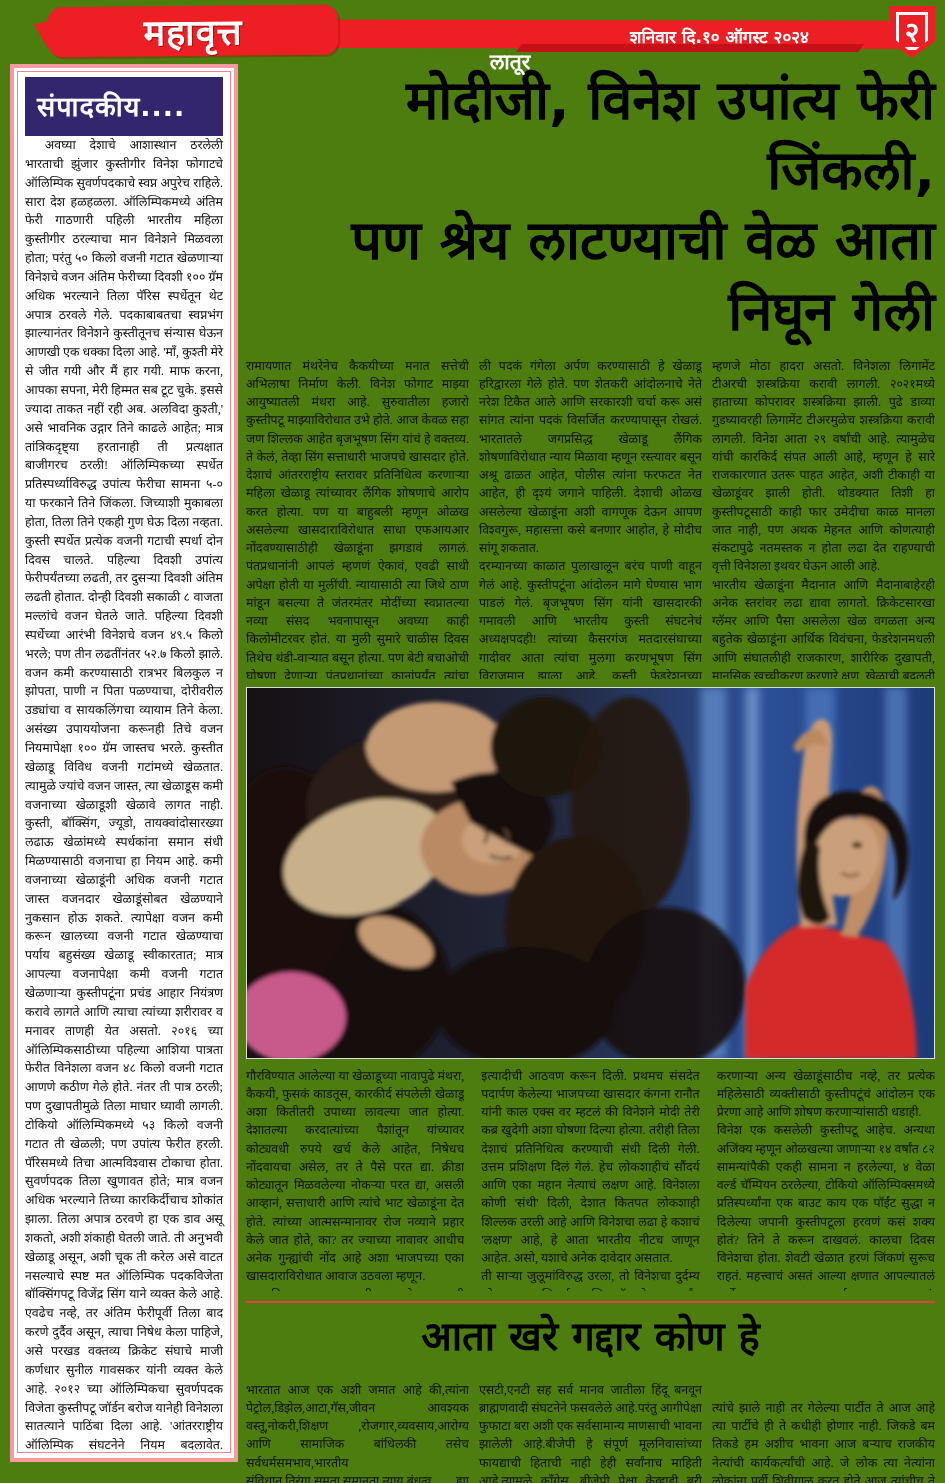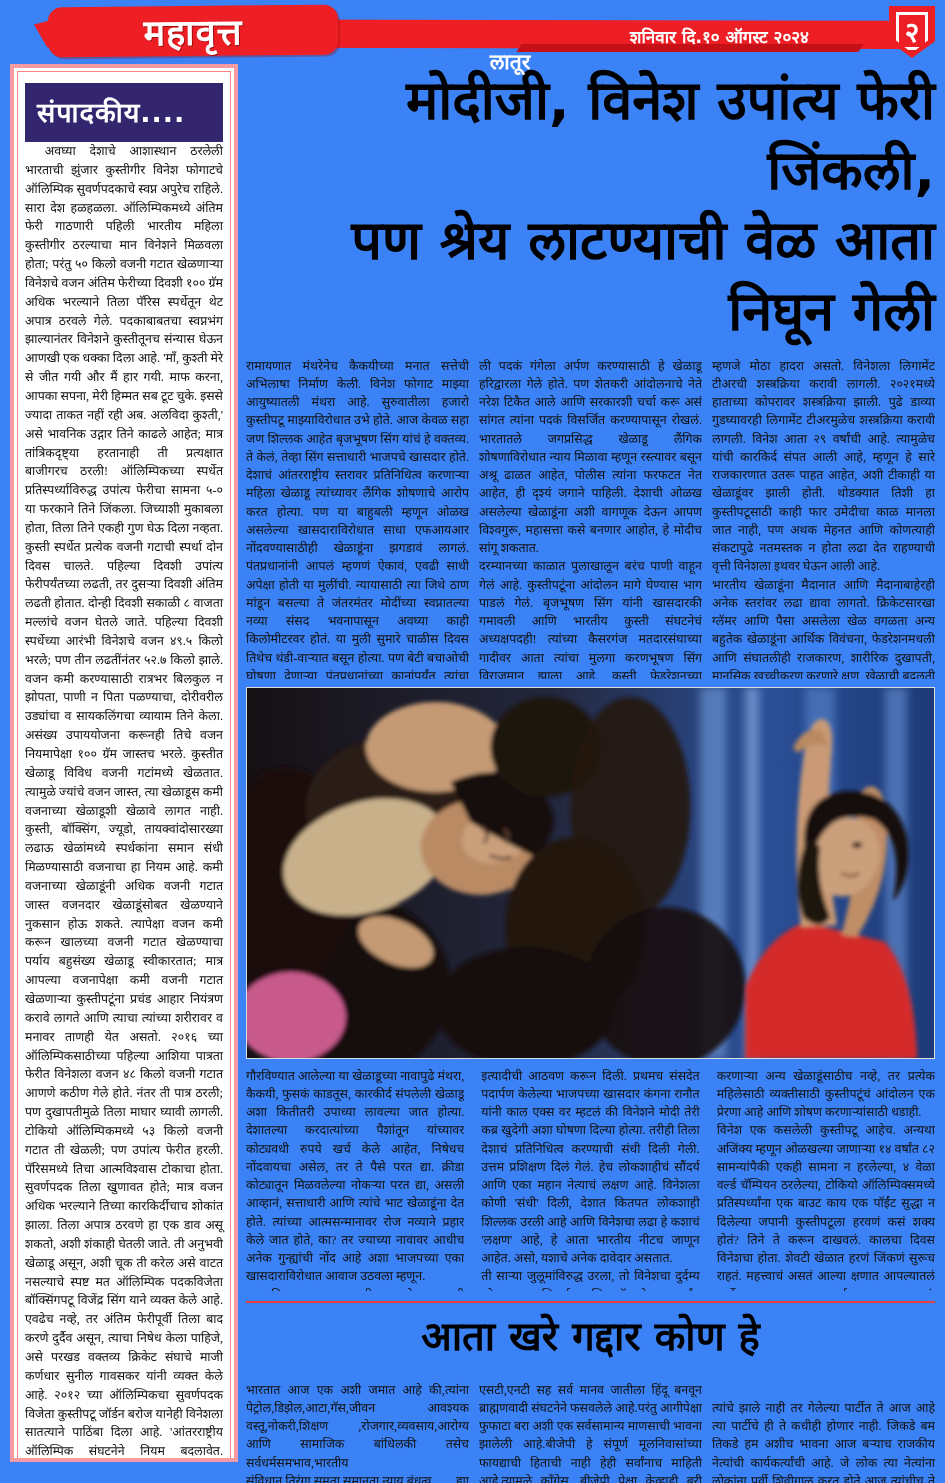--- a/index.html
+++ b/index.html
@@ -1,17 +1,17 @@
 <!DOCTYPE html>
 <html lang="mr"><head>
 <meta charset="utf-8">
 <style>
   html,body{margin:0;padding:0;background:#e9e7e2;}
   .sheet{
-    position:relative;width:945px;height:1483px;background:#3b82f6;
+    position:relative;width:945px;height:1483px;background:#4d7c0f;
     margin:0 auto;overflow:hidden;
     font-family:"Liberation Serif","DejaVu Serif",serif;
     color:#1a1a1a;
   }
   
   .masthead{position:relative;height:54px;margin:6px 10px 2px 10px;}
   .ribbon{position:absolute;left:24px;right:26px;top:13px;height:30px;background:#ee1f24;
     clip-path:polygon(0 18%,2.5% 0,97.5% 6%,100% 30%,99% 100%,1.5% 94%);}
   .ribbon-shade{position:absolute;left:55%;right:8%;top:38px;height:8px;background:#c41016;transform:skewX(-35deg);}
   .brand-box{position:absolute;left:38px;top:0;width:290px;height:50px;background:#ee1f24;
@@ -29,21 +29,21 @@
     border:0;}
   .page-badge i{display:flex;align-items:center;justify-content:center;width:38px;height:44px;margin-top:3px;
     background:#ee1f24;color:#fff;font-style:normal;font-weight:bold;font-size:28px;
     clip-path:polygon(0 0,100% 0,100% 66%,50% 100%,0 66%);
     outline:3px solid #fff;outline-offset:-6px;}
   
   .content{display:flex;gap:8px;padding:2px 10px 0 10px;}
   
   .editorial{width:228px;min-width:228px;height:1398px;border:4px solid #f59aa2;box-sizing:border-box;
     background:#fff;overflow:hidden;}
-  .editorial-inner{border:1px solid #f2838c;margin:3px;padding:11px 7px;height:calc(100% - 20px);overflow:hidden;}
+  .editorial-inner{border:1px solid #f2838c;margin:3px;padding:5px 7px;height:calc(100% - 20px);overflow:hidden;}
   .editorial-header{background:#33256e;color:#fff;font-weight:bold;font-size:27px;
     font-family:"DejaVu Sans","Liberation Sans",sans-serif;
     padding:10px 10px 12px 12px;letter-spacing:1px;}
   .editorial-title{text-align:center;font-weight:bold;font-size:27px;margin:14px 0 8px 0;
     font-family:"DejaVu Sans",sans-serif;color:#000;}
   .editorial-text{font-size:12.4px;line-height:1.52;text-align:justify;text-indent:1.6em;
     white-space:pre-line;color:#111;}
   
   .main{flex:1;display:flex;flex-direction:column;}
   .headline{ text-align:right;font-weight:bold;color:#000;

